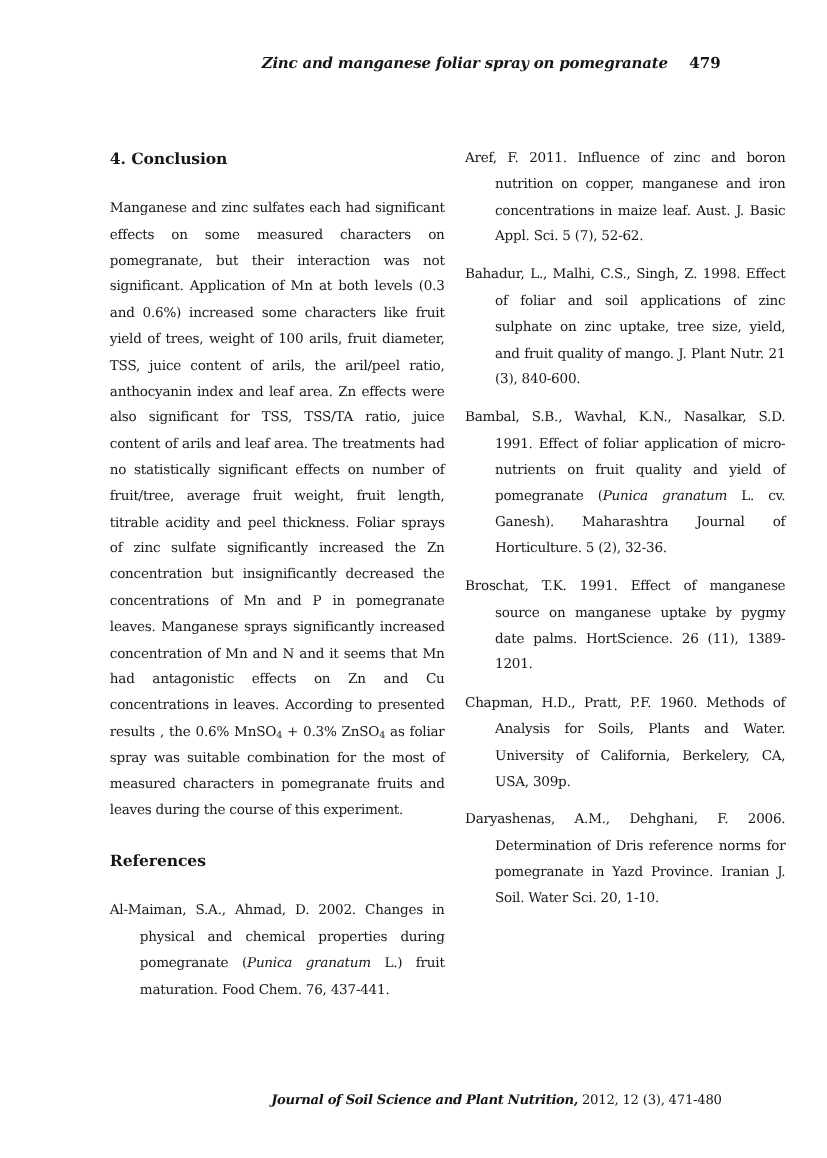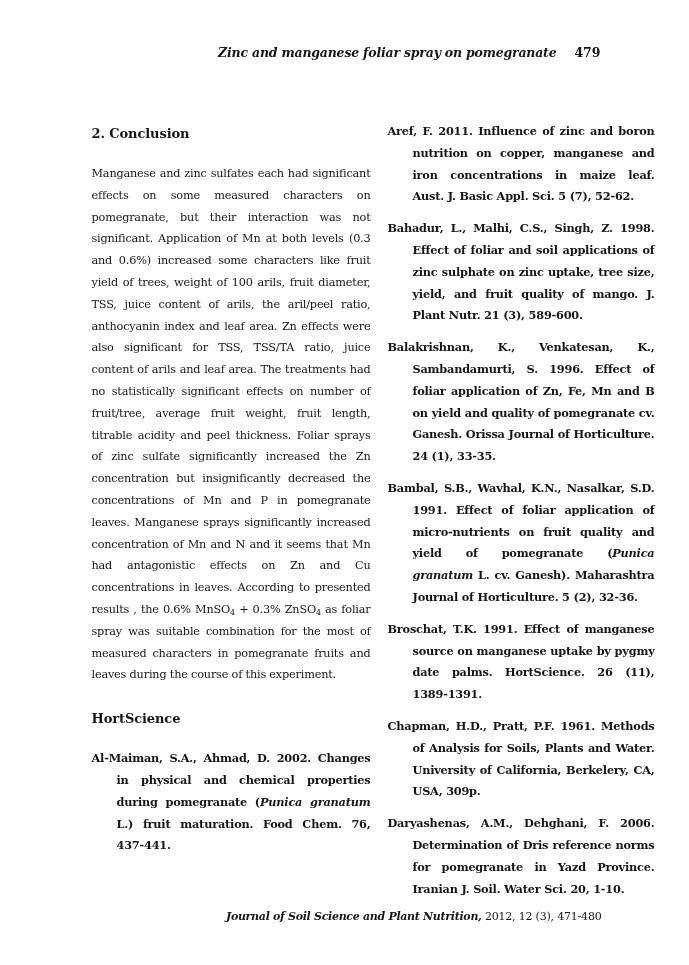--- a/index.html
+++ b/index.html
@@ -45,21 +45,20 @@
     line-height: 15px;
     margin: 25px 0 22px 0;
     text-align: left;
     letter-spacing: -0.1px;
   }
   p.body-text { margin: 0; }
   .ref {
     padding-left: 25px;
     text-indent: -25px;
     margin-bottom: 10px;
-    font-weight: bold;
   }
   .ref:last-child { margin-bottom: 0; }
   .it { font-style: italic; }
   sub { font-size: 8px; line-height: 0; vertical-align: -2px; }
   .page-footer {
     position: absolute;
     bottom: 42px;
     right: 61px;
     font-size: 11px;
     white-space: nowrap;
@@ -73,38 +72,37 @@
 <div class="page">
 
   <header class="running-head">
     <span class="rh-title">Zinc and manganese foliar spray on pomegranate</span>
     <span class="rh-page">479</span>
   </header>
 
   <div class="columns">
 
     <div class="col col-left">
-      <h2>2. Conclusion</h2>
+      <h2>4. Conclusion</h2>
       <p class="body-text"><span>Manganese and zinc sulfates each had significant effects on some measured characters on pomegranate, but their interaction was not significant. Application of Mn at both levels (0.3 and 0.6%) increased some characters like fruit yield of trees, weight of 100 arils, fruit diameter, TSS, juice content of arils, the aril/peel ratio, anthocyanin index and leaf area. Zn effects were also significant for TSS, TSS/TA ratio, juice content of arils and leaf area. The treatments had no statistically significant effects on number of fruit/tree, average fruit weight, fruit length, titrable acidity and peel thickness. Foliar sprays of zinc sulfate significantly increased the Zn concentration but insignificantly decreased the concentrations of Mn and P in pomegranate leaves. Manganese sprays significantly increased concentration of Mn and N and it seems that Mn had antagonistic effects on Zn and Cu concentrations in leaves. According to presented results , the 0.6% MnSO</span><sub>4</sub><span> + 0.3% ZnSO</span><sub>4</sub><span> as foliar spray was suitable combination for the most of measured characters in pomegranate fruits and leaves during the course of this experiment.</span></p>
 
 
-      <h2>HortScience</h2>
+      <h2>References</h2>
       <div>
           <p class="ref"><span>Al-Maiman, S.A., Ahmad, D. 2002. Changes in physical and chemical properties during pomegranate (</span><span class="it">Punica granatum</span><span> L.) fruit maturation. Food Chem. 76, 437-441.</span></p>
         </div>
     </div>
 
     <div class="col col-right">
       <div>
           <p class="ref"><span>Aref, F. 2011. Influence of zinc and boron nutrition on copper, manganese and iron concentrations in maize leaf. Aust. J. Basic Appl. Sci. 5 (7), 52-62.</span></p>
-          <p class="ref"><span>Bahadur, L., Malhi, C.S., Singh, Z. 1998. Effect of foliar and soil applications of zinc sulphate on zinc uptake, tree size, yield, and fruit quality of mango. J. Plant Nutr. 21 (3), 589-600.</span></p>
-          <p class="ref"><span>Balakrishnan, K., Venkatesan, K., Sambandamurti, S. 1996. Effect of foliar application of Zn, Fe, Mn and B on yield and quality of pomegranate cv. Ganesh. Orissa Journal of Horticulture. 24 (1), 33-35.</span></p>
+          <p class="ref"><span>Bahadur, L., Malhi, C.S., Singh, Z. 1998. Effect of foliar and soil applications of zinc sulphate on zinc uptake, tree size, yield, and fruit quality of mango. J. Plant Nutr. 21 (3), 840-600.</span></p>
           <p class="ref"><span>Bambal, S.B., Wavhal, K.N., Nasalkar, S.D. 1991. Effect of foliar application of micro-nutrients on fruit quality and yield of pomegranate (</span><span class="it">Punica granatum</span><span> L. cv. Ganesh). Maharashtra Journal of Horticulture. 5 (2), 32-36.</span></p>
-          <p class="ref"><span>Broschat, T.K. 1991. Effect of manganese source on manganese uptake by pygmy date palms. HortScience. 26 (11), 1389-1391.</span></p>
-          <p class="ref"><span>Chapman, H.D., Pratt, P.F. 1961. Methods of Analysis for Soils, Plants and Water. University of California, Berkelery, CA, USA, 309p.</span></p>
+          <p class="ref"><span>Broschat, T.K. 1991. Effect of manganese source on manganese uptake by pygmy date palms. HortScience. 26 (11), 1389-1201.</span></p>
+          <p class="ref"><span>Chapman, H.D., Pratt, P.F. 1960. Methods of Analysis for Soils, Plants and Water. University of California, Berkelery, CA, USA, 309p.</span></p>
           <p class="ref"><span>Daryashenas, A.M., Dehghani, F. 2006. Determination of Dris reference norms for pomegranate in Yazd Province. Iranian J. Soil. Water Sci. 20, 1-10.</span></p>
         </div>
     </div>
 
   </div>
 
   <footer class="page-footer">
     <span class="footer-journal">Journal of Soil Science and Plant Nutrition,</span><span class="footer-citation"> 2012, 12 (3), 471-480</span>
   </footer>
 

